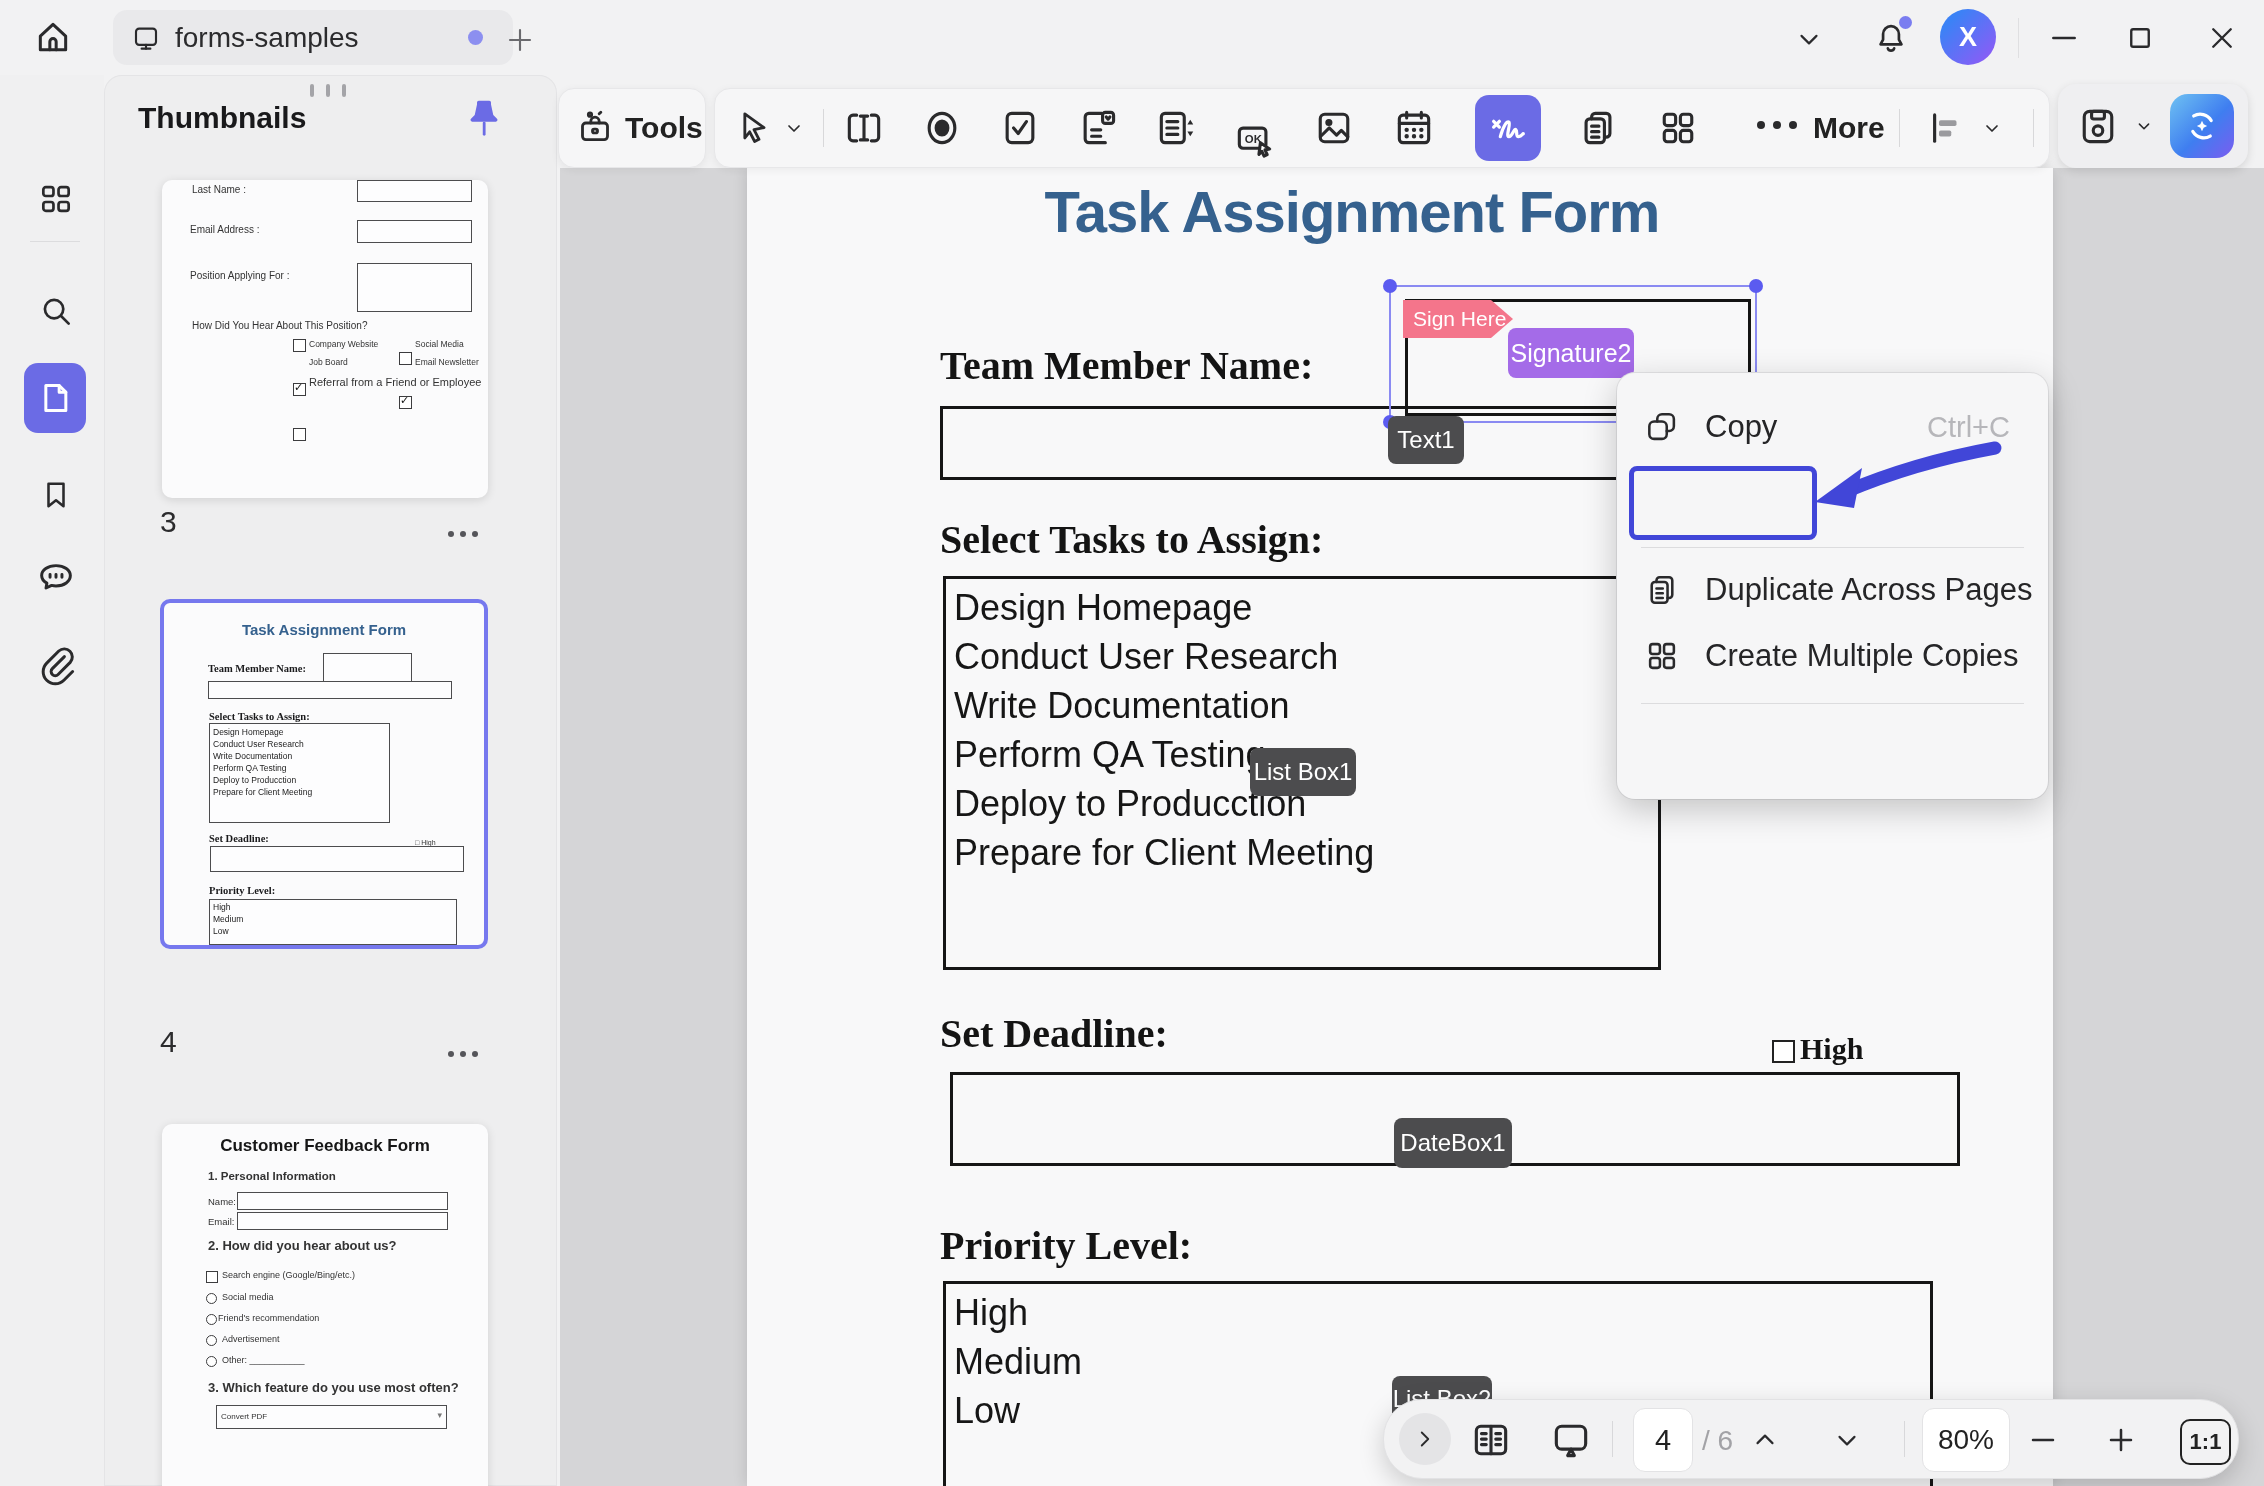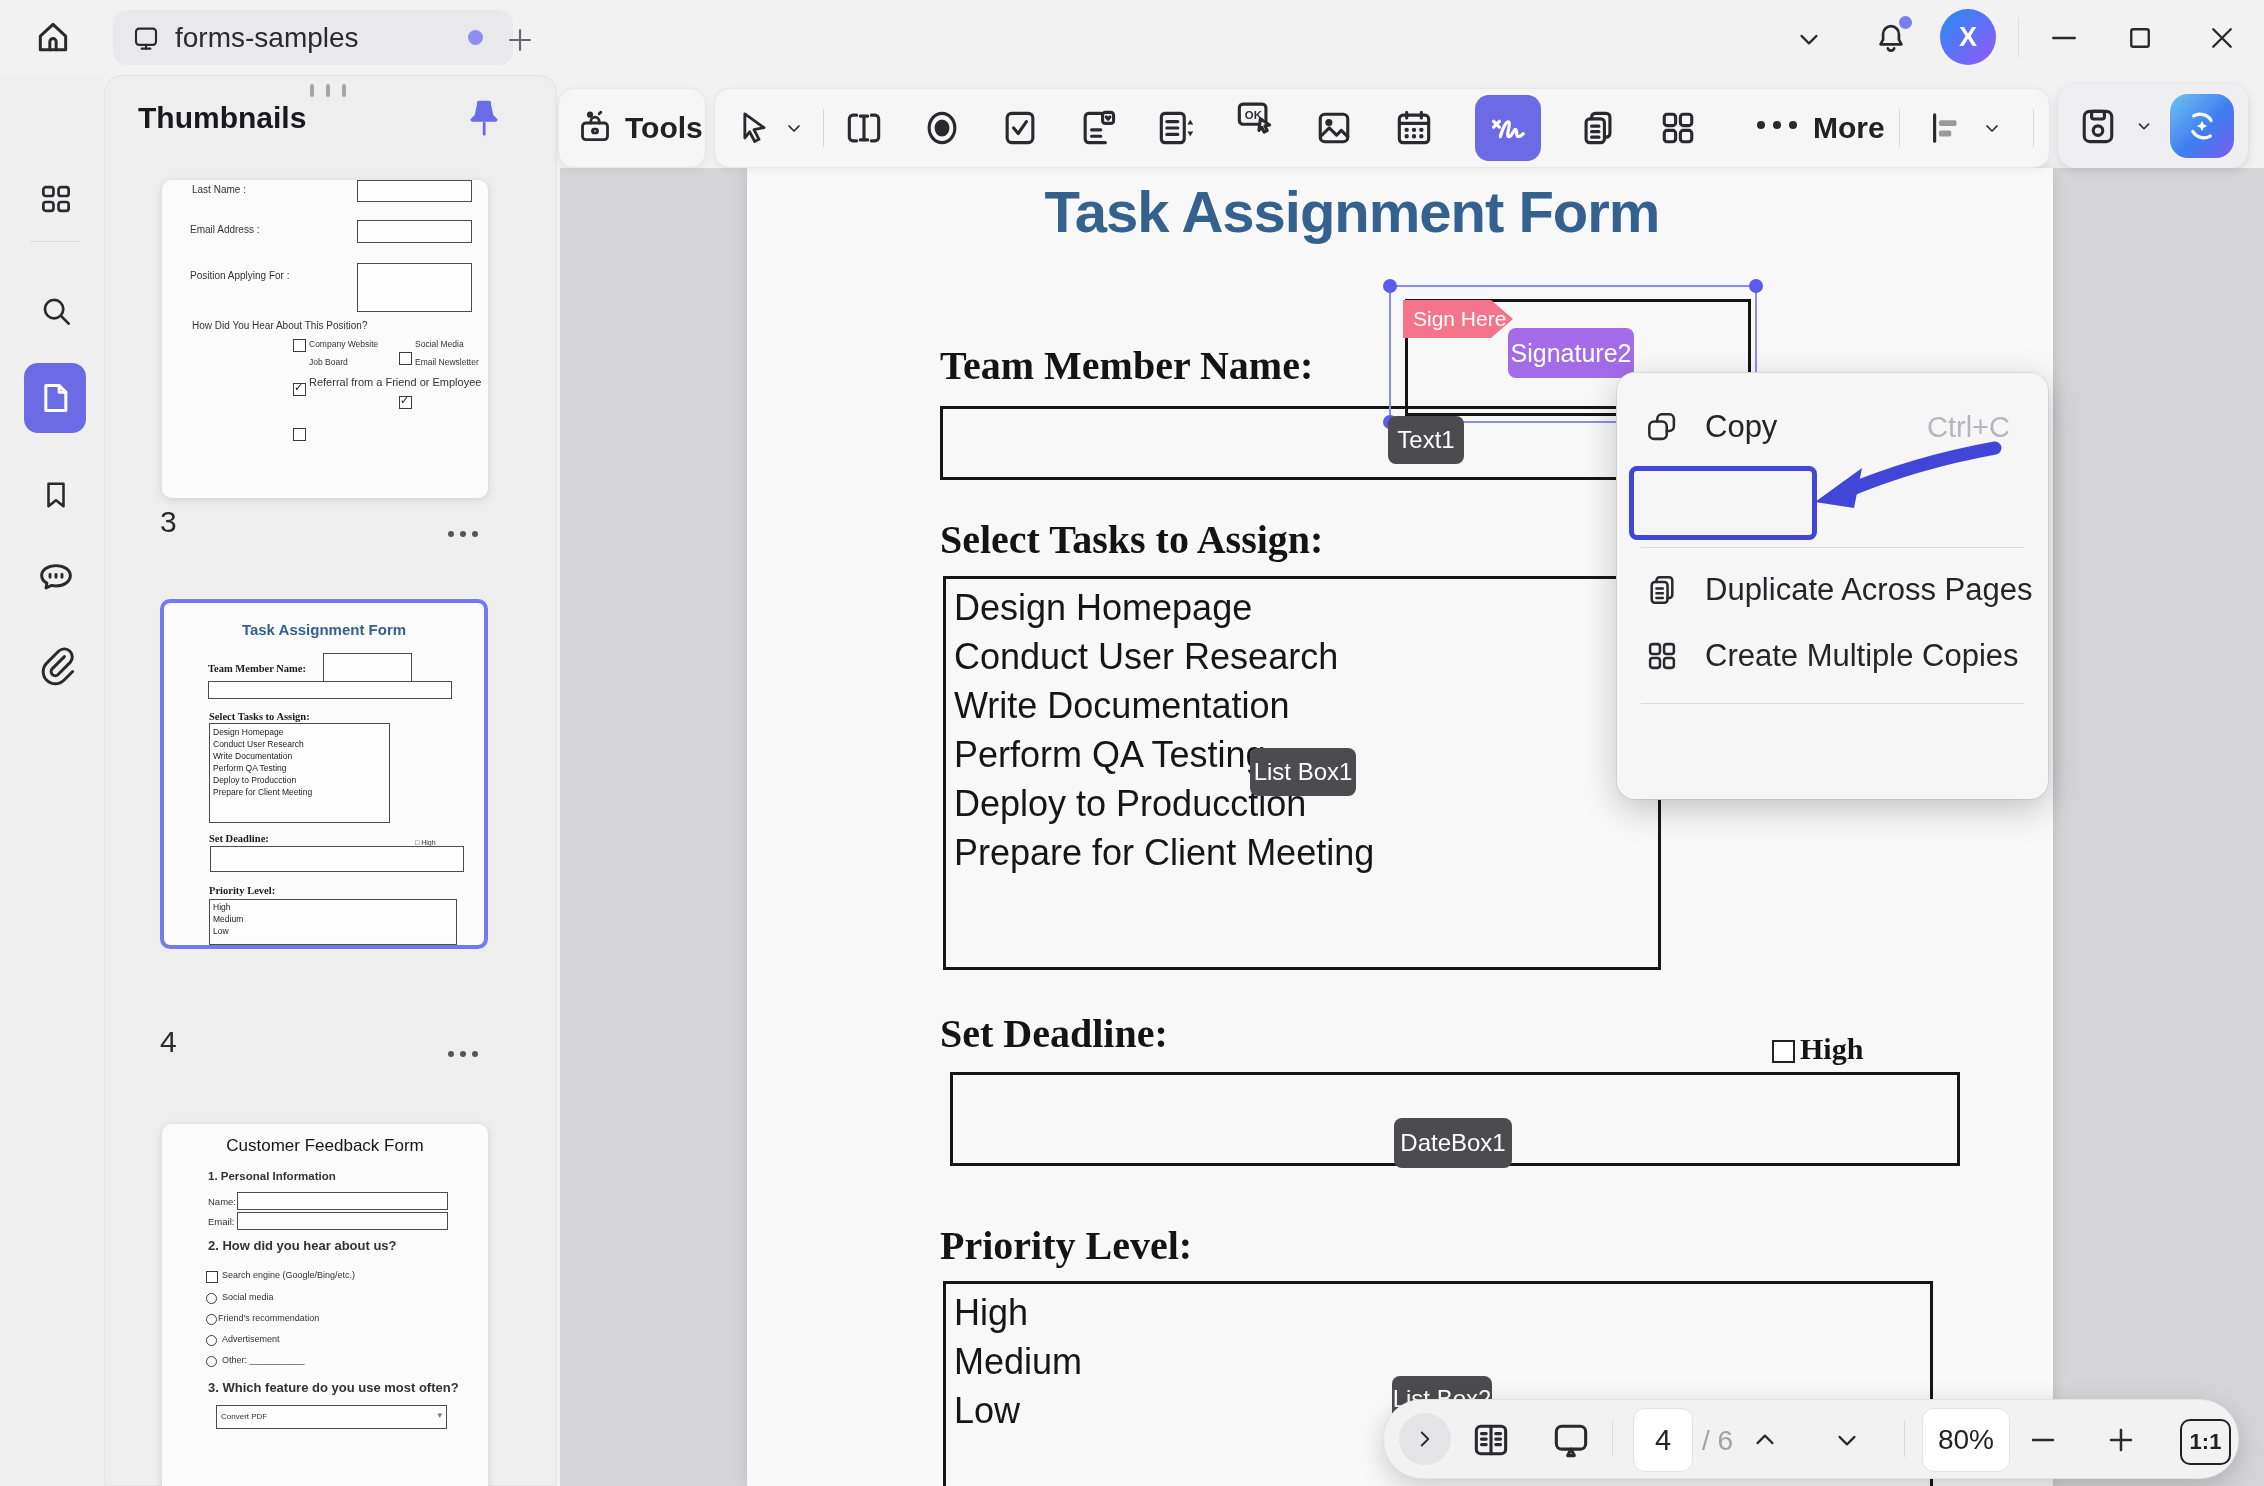--- a/index.html
+++ b/index.html
@@ -246,21 +246,21 @@
       <div class="mini-box abs" style="left:45px;top:296px;width:246px;height:44px;">
         <div class="mini-item" style="margin:1px 0 0 3px;">High</div>
         <div class="mini-item" style="margin-left:3px;">Medium</div>
         <div class="mini-item" style="margin-left:3px;">Low</div>
       </div>
     </div>
     <span class="pagenum abs" style="left:56px;top:950px;">4</span>
     <div class="dots3 abs" style="left:338px;top:968px;"><span></span><span></span><span></span></div>
 
     <div class="thumb-card abs" style="left:58px;top:1049px;width:326px;height:380px;overflow:hidden;">
-      <div class="abs" style="left:0;top:12px;width:100%;text-align:center;font-size:17px;font-weight:400;color:#161616;">Customer Feedback Form</div>
+      <div class="abs" style="left:0;top:12px;width:100%;text-align:center;font-size:17px;font-weight:700;color:#161616;">Customer Feedback Form</div>
       <span class="mini-label abs" style="left:46px;top:46px;font-size:11.5px;font-weight:600;">1. Personal Information</span>
       <span class="mini-label abs" style="left:46px;top:72px;font-size:9.5px;">Name:</span>
       <div class="mini-box abs" style="left:75px;top:68px;width:209px;height:16px;"></div>
       <span class="mini-label abs" style="left:46px;top:92px;font-size:9.5px;">Email:</span>
       <div class="mini-box abs" style="left:75px;top:88px;width:209px;height:16px;"></div>
       <span class="mini-label abs" style="left:46px;top:114px;font-size:13px;font-weight:600;">2. How did you hear about us?</span>
       <div class="mini-cb abs" style="left:44px;top:147px;width:10px;height:10px;"></div>
       <span class="mini-label abs" style="left:60px;top:146px;font-size:9px;">Search engine (Google/Bing/etc.)</span>
       <div class="mini-radio abs" style="left:44px;top:169px;"></div>
       <span class="mini-label abs" style="left:60px;top:168px;font-size:9px;">Social media</span>
@@ -390,21 +390,21 @@
     <div class="abs winbtn" style="left:434px;top:12px;width:54px;height:54px;">
       <span class="ic">
         <svg width="44" height="44" viewBox="0 0 24 24">
             <rect x="4" y="4" width="12.5" height="16" rx="2"></rect>
             <path d="M7 8.5 h6 M7 12 h6 M7 15.5 h6"></path>
             <path d="M19.8 7.5 l1.6 2.6 h-3.2 Z" fill="#2a2a2c" stroke="none"></path>
             <path d="M19.8 16.5 l1.6-2.6 h-3.2 Z" fill="#2a2a2c" stroke="none"></path>
           </svg>
         </span>
     </div>
-    <div class="abs winbtn" style="left:512px;top:0;width:54px;height:54px;">
+    <div class="abs winbtn" style="left:512px;top:24px;width:54px;height:54px;">
       <span class="ic">
         <svg width="44" height="44" viewBox="0 0 24 24">
             <rect x="4" y="5.5" width="14.5" height="11" rx="2"></rect>
             <text x="7" y="13.6" font-size="6.2" fill="#2a2a2c" stroke="none" font-family="Liberation Sans,sans-serif" font-weight="bold">OK</text>
             <path d="M15.5 13.5 l5 3.4 -2.5.5 1.2 2.6 -1.7.8 -1.2-2.6 -1.6 1.6 Z" fill="#fff"></path>
           </svg>
         </span>
     </div>
     <div class="abs winbtn" style="left:592px;top:12px;width:54px;height:54px;">
       <span class="ic">

